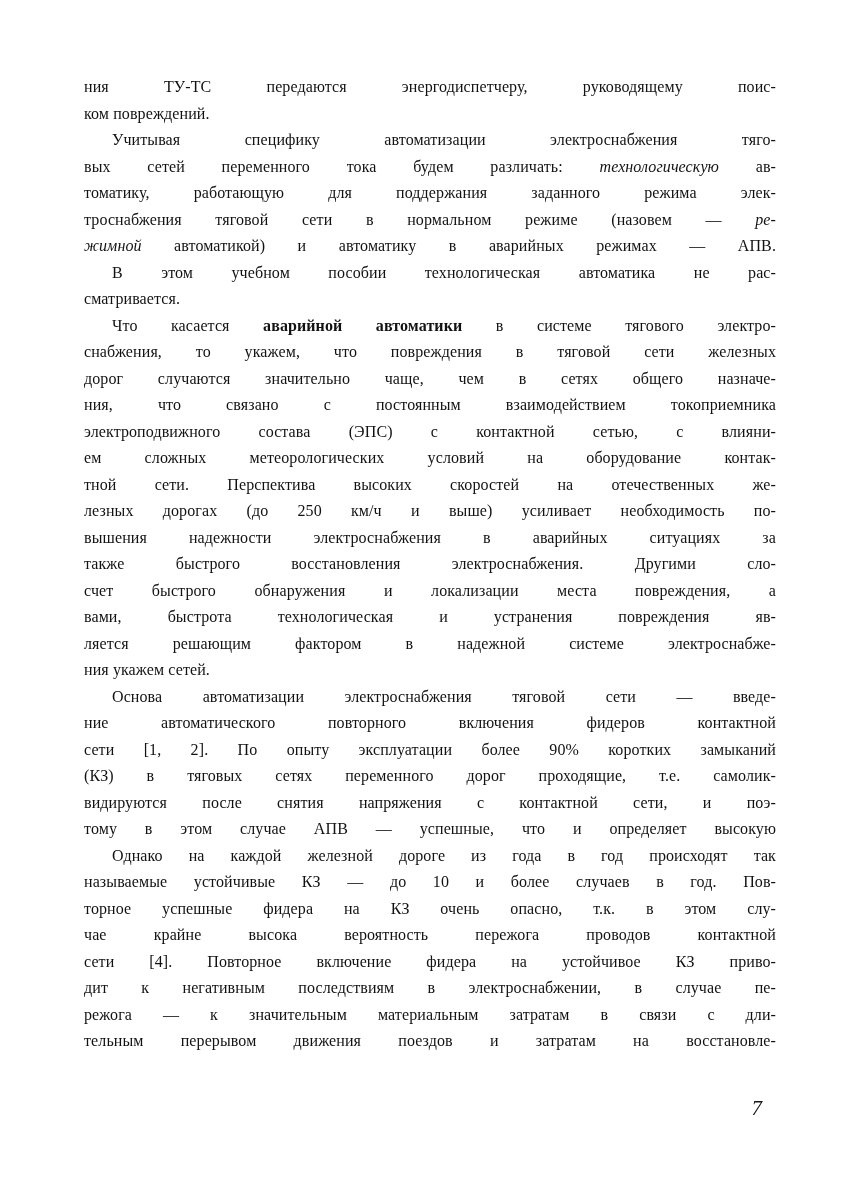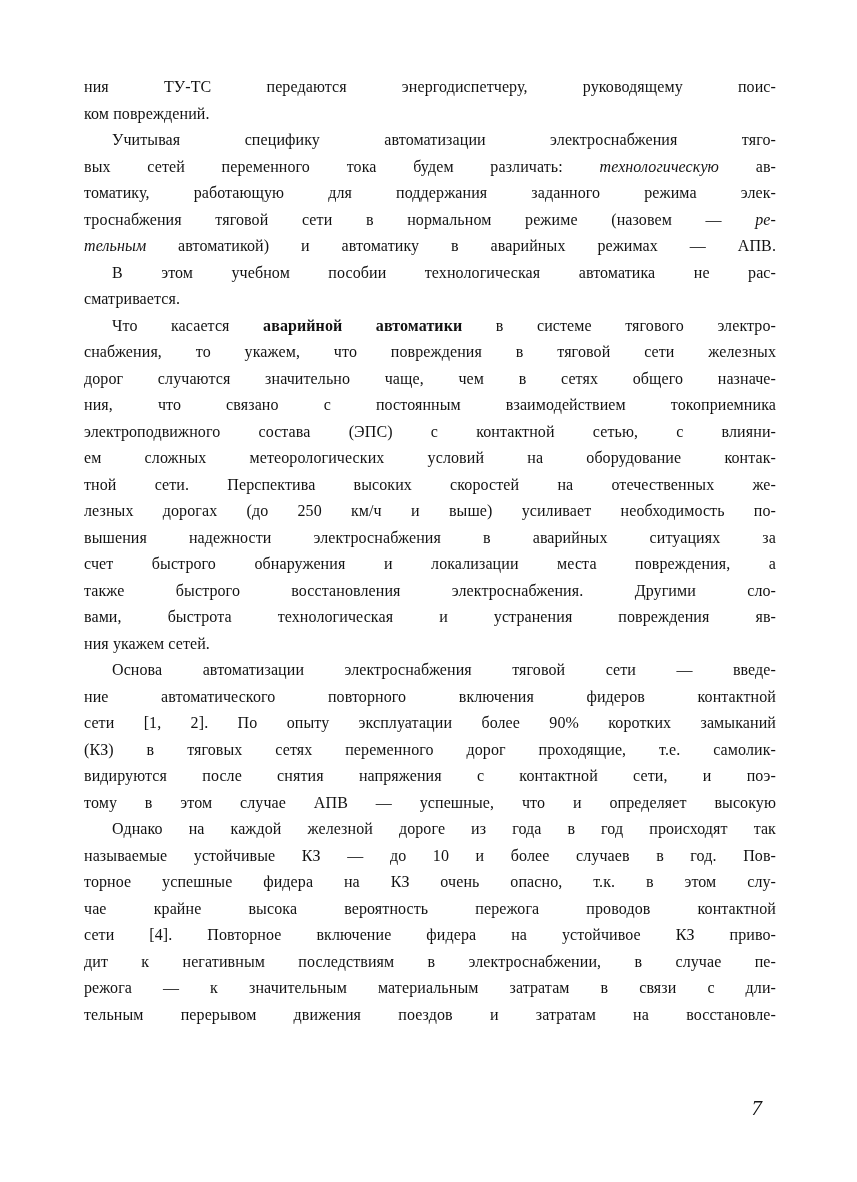--- a/index.html
+++ b/index.html
@@ -60,39 +60,40 @@
   <div class="text-block">
       <div class="para">
         <div class="line"><span>ния ТУ-ТС передаются энергодиспетчеру, руководящему поис-</span></div>
         <div class="line last"><span>ком повреждений.</span></div>
       </div>
       <div class="para">
         <div class="line indent"><span>Учитывая специфику автоматизации электроснабжения тяго-</span></div>
         <div class="line"><span>вых сетей переменного тока будем различать: </span><span class="italic">технологическую</span><span> ав-</span></div>
         <div class="line"><span>томатику, работающую для поддержания заданного режима элек-</span></div>
         <div class="line"><span>троснабжения тяговой сети в нормальном режиме (назовем — </span><span class="italic">ре-</span></div>
-        <div class="line"><span class="italic">тельным</span><span> автоматикой) и автоматику в аварийных режимах — АПВ.</span></div>
+        <div class="line"><span class="italic">жимной</span><span> автоматикой) и автоматику в аварийных режимах — АПВ.</span></div>
       </div>
       <div class="para">
         <div class="line indent"><span>В этом учебном пособии технологическая автоматика не рас-</span></div>
         <div class="line last"><span>сматривается.</span></div>
       </div>
       <div class="para">
         <div class="line indent"><span>Что касается </span><span class="bold">аварийной автоматики</span><span> в системе тягового электро-</span></div>
         <div class="line"><span>снабжения, то укажем, что повреждения в тяговой сети железных</span></div>
         <div class="line"><span>дорог случаются значительно чаще, чем в сетях общего назначе-</span></div>
         <div class="line"><span>ния, что связано с постоянным взаимодействием токоприемника</span></div>
         <div class="line"><span>электроподвижного состава (ЭПС) с контактной сетью, с влияни-</span></div>
         <div class="line"><span>ем сложных метеорологических условий на оборудование контак-</span></div>
         <div class="line"><span>тной сети. Перспектива высоких скоростей на отечественных же-</span></div>
         <div class="line"><span>лезных дорогах (до 250 км/ч и выше) усиливает необходимость по-</span></div>
         <div class="line"><span>вышения надежности электроснабжения в аварийных ситуациях за</span></div>
+        <div class="line"><span>также быстрого восстановления электроснабжения. Другими сло-</span></div>
         <div class="line"><span>счет быстрого обнаружения и локализации места повреждения, а</span></div>
-        <div class="line"><span>также быстрого восстановления электроснабжения. Другими сло-</span></div>
         <div class="line"><span>вами, быстрота технологическая и устранения повреждения яв-</span></div>
+        <div class="line"><span>ляется решающим фактором в надежной системе электроснабже-</span></div>
         <div class="line last"><span>ния укажем сетей.</span></div>
       </div>
       <div class="para">
         <div class="line indent"><span>Основа автоматизации электроснабжения тяговой сети — введе-</span></div>
         <div class="line"><span>ние автоматического повторного включения фидеров контактной</span></div>
         <div class="line"><span>сети [1, 2]. По опыту эксплуатации более 90% коротких замыканий</span></div>
         <div class="line"><span>(КЗ) в тяговых сетях переменного дорог проходящие, т.е. самолик-</span></div>
         <div class="line"><span>видируются после снятия напряжения с контактной сети, и поэ-</span></div>
         <div class="line"><span>тому в этом случае АПВ — успешные, что и определяет высокую</span></div>
       </div>

